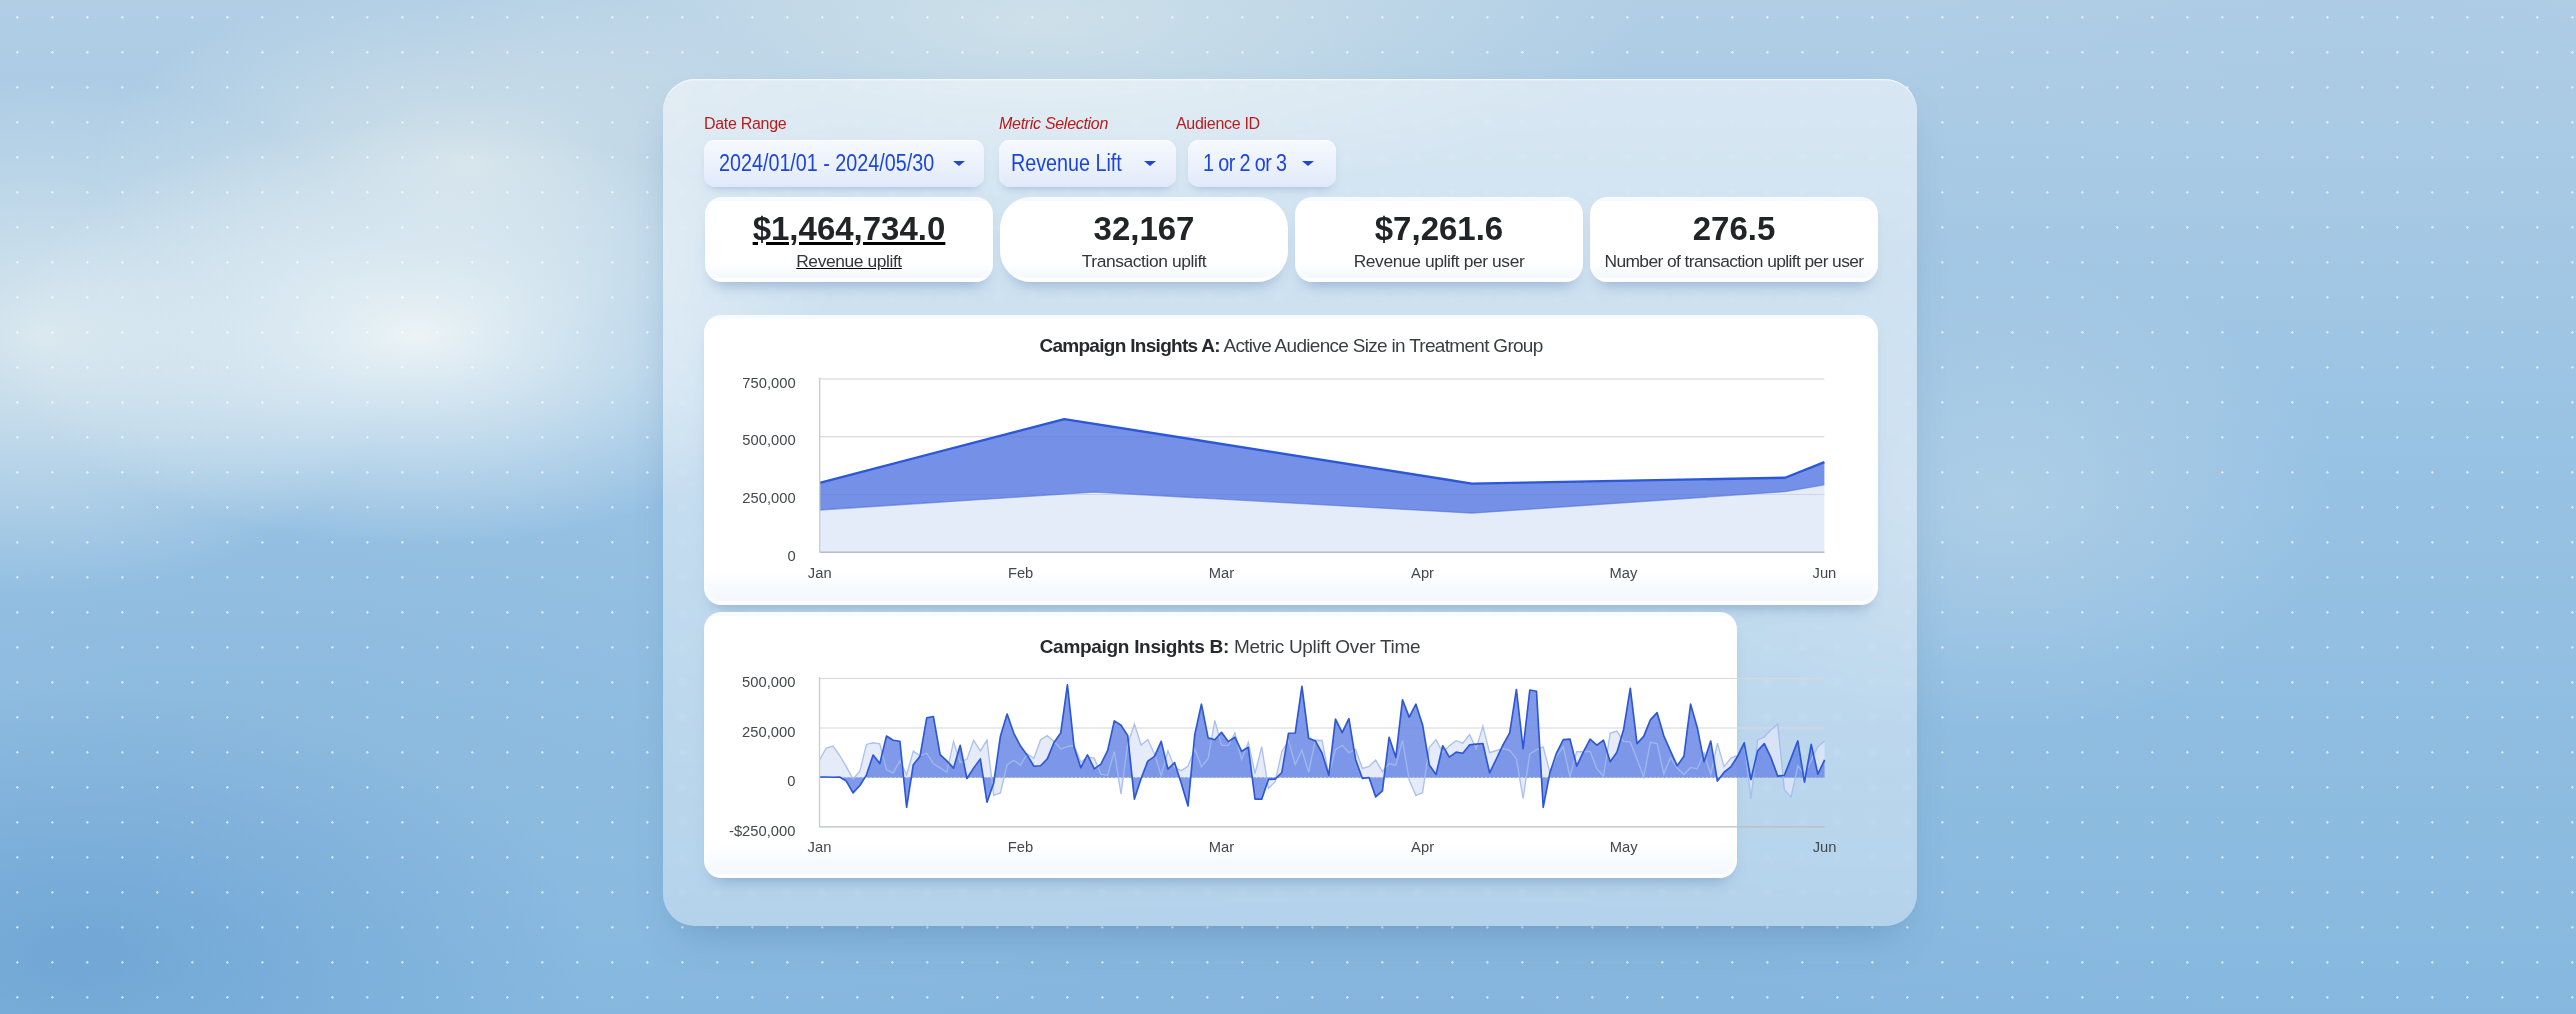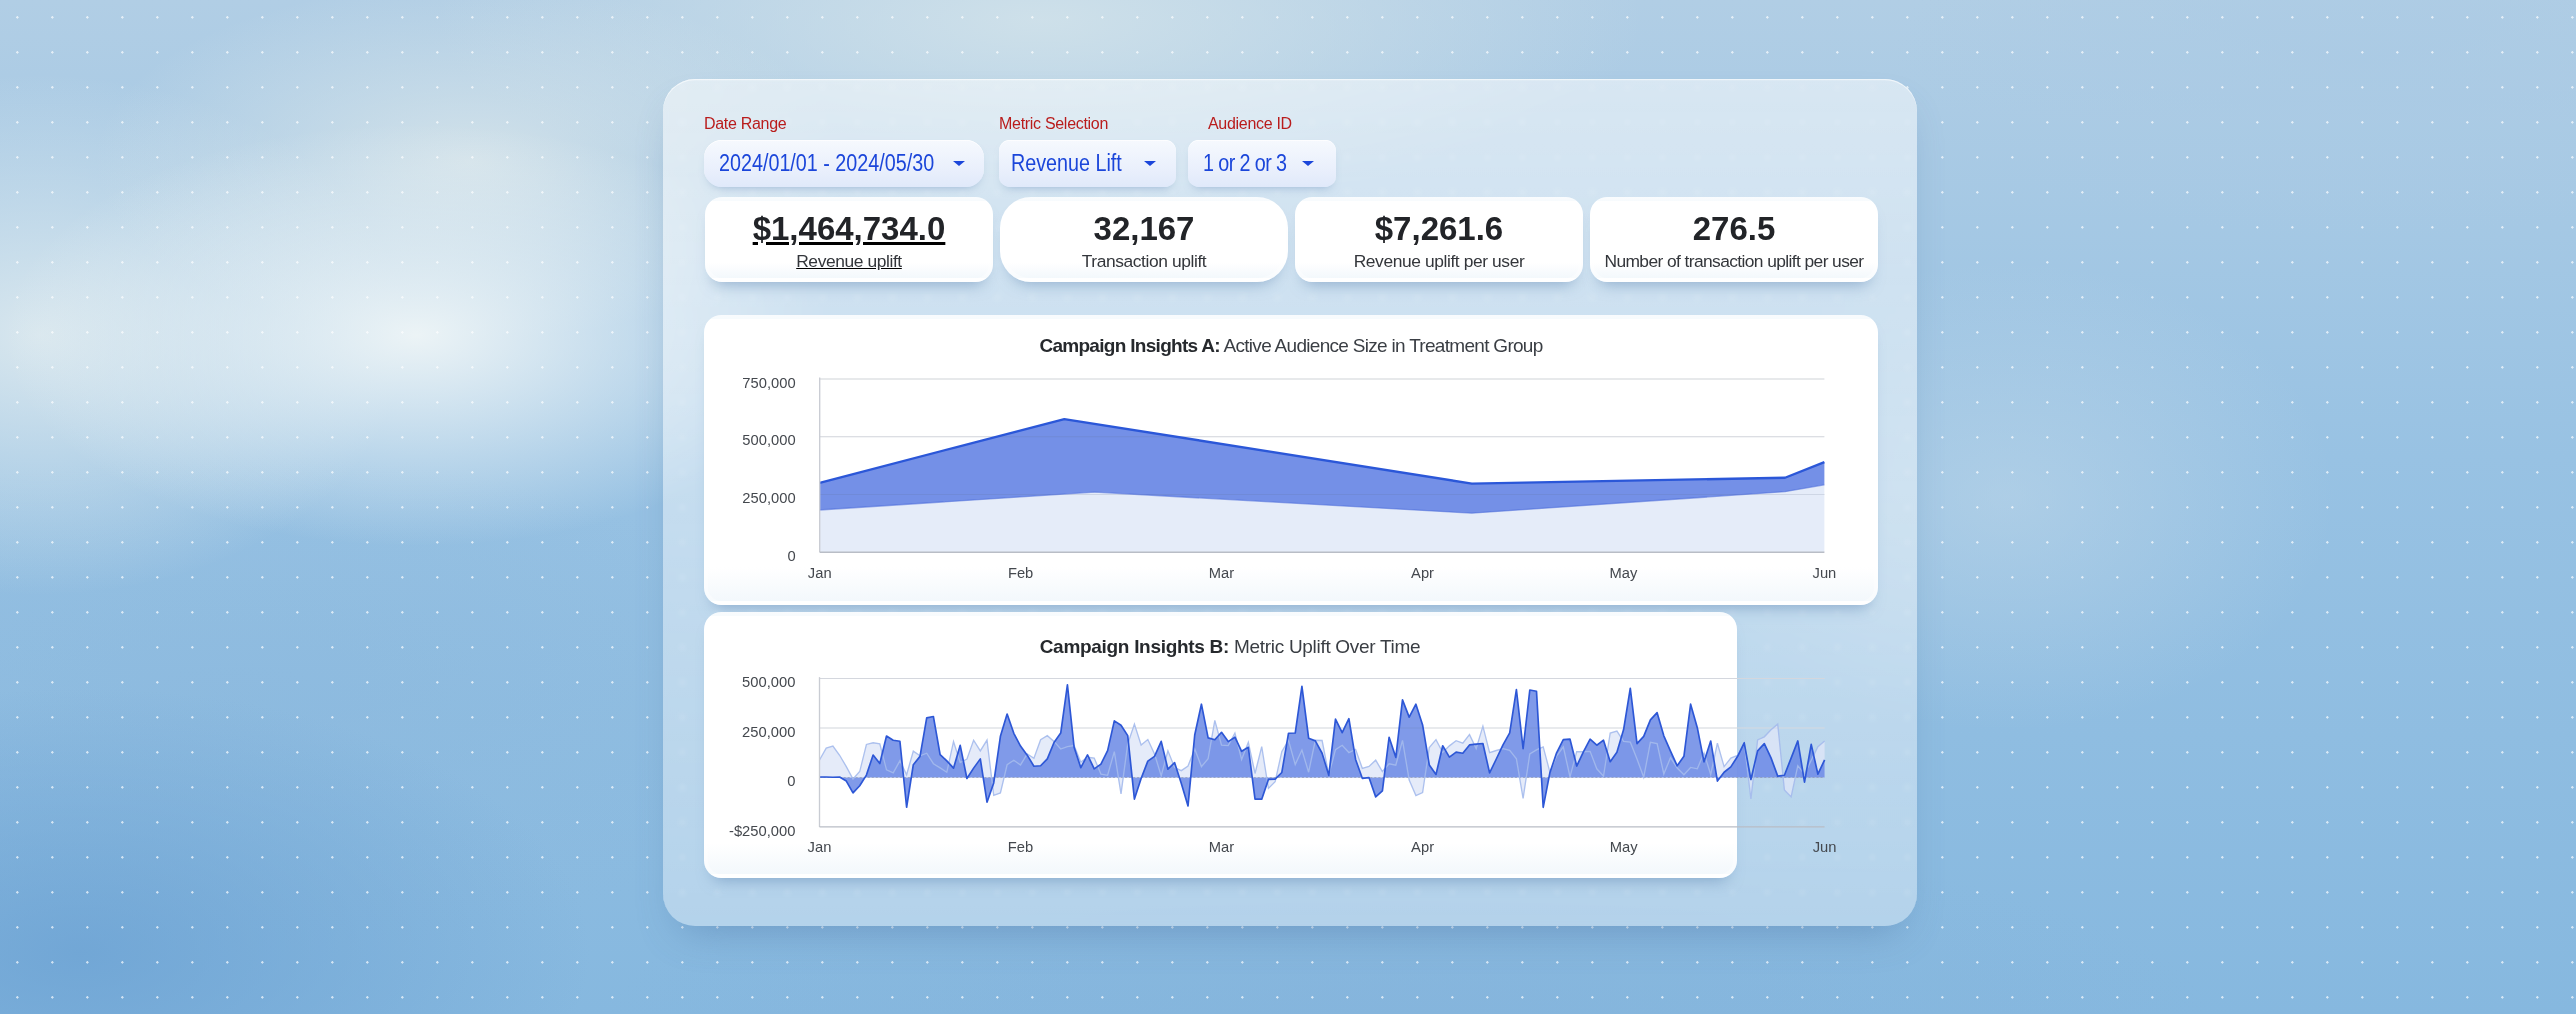--- a/index.html
+++ b/index.html
@@ -47,24 +47,24 @@
 .ctitle { position:absolute; width:100%; text-align:center; font-size:19px; letter-spacing:-0.7px; color:#3a3e44; }
 .ctitle b { color:#26292d; }
 .tick { font-family:"Liberation Sans", sans-serif; font-size:22px; fill:#44484e; }
 </style></head>
 <body>
 <div id="bg"></div>
 <div id="dots"></div>
 <div id="panel"></div>
 
 <div class="flabel" style="left:704px; top:115px;">Date Range</div>
-<div class="flabel" style="left:999px; top:115px;">Metric Selection</div>
-<div class="flabel" style="left:1208px; top:115px;">Audience ID</div>
+<div class="flabel" style="left:999px; top:115px;font-style:italic;">Metric Selection</div>
+<div class="flabel" style="left:1176px; top:115px;">Audience ID</div>
 
-<div class="fbtn" style="left:704px; width:280px;border-radius:18px;"><span class="t">2024/01/01 - 2024/05/30</span><span class="caret" style="right:19px"></span></div>
+<div class="fbtn" style="left:704px; width:280px;"><span class="t">2024/01/01 - 2024/05/30</span><span class="caret" style="right:19px"></span></div>
 <div class="fbtn" style="left:999px; width:177px;padding-left:12px;"><span class="t">Revenue Lift</span><span class="caret" style="right:20px"></span></div>
 <div class="fbtn" style="left:1188px; width:148px;"><span class="t" style="letter-spacing:-0.7px">1 or 2 or 3</span><span class="caret" style="right:22px"></span></div>
 
 <div class="scard" style="left:705px;text-decoration:underline;">
     <div class="sval">$1,464,734.0</div>
     <div class="slab">Revenue uplift</div>
   </div>
 <div class="scard" style="left:1000px;border-radius:31px;">
     <div class="sval">32,167</div>
     <div class="slab">Transaction uplift</div>

